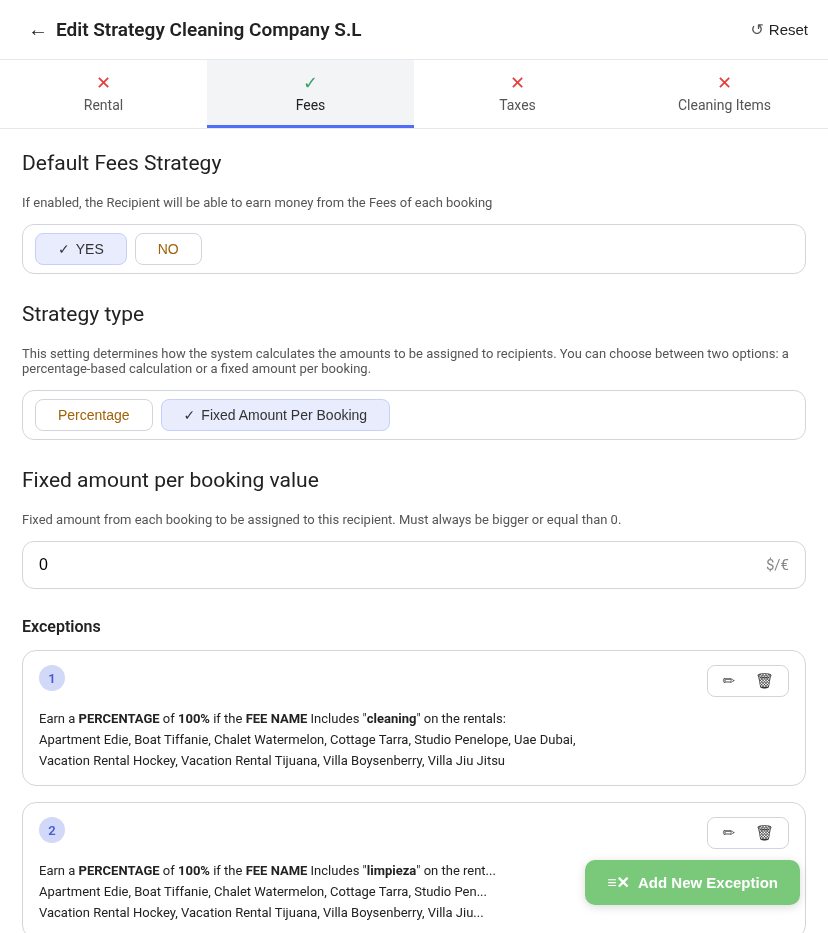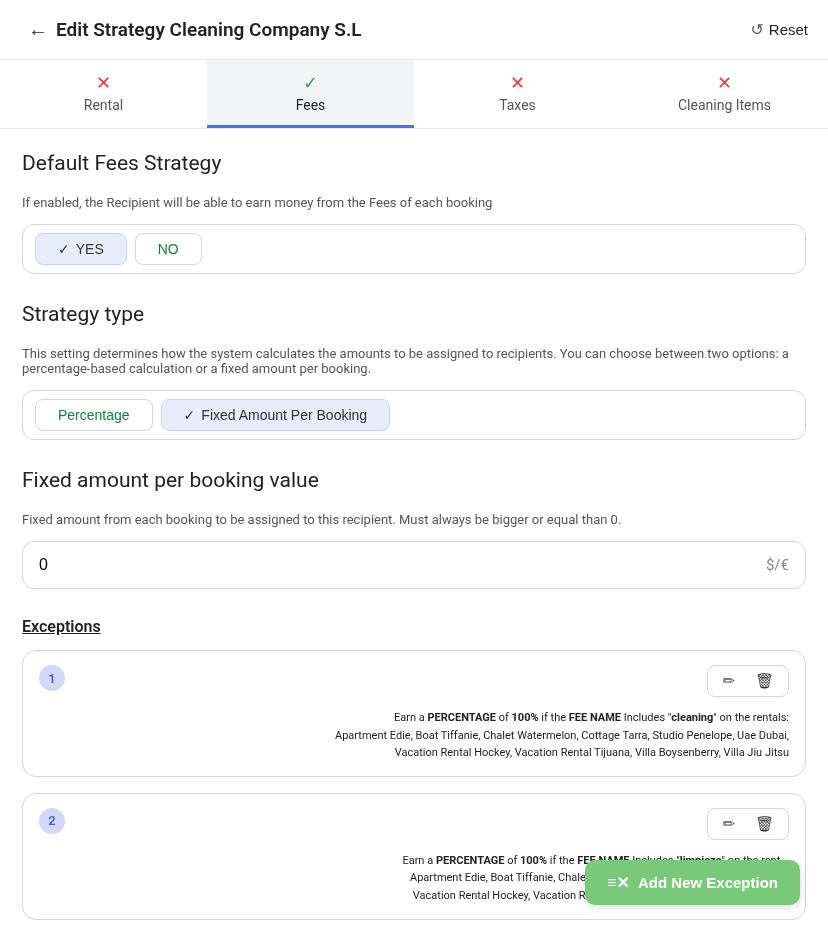--- a/index.html
+++ b/index.html
@@ -105,21 +105,21 @@
       align-items: center;
     }
     .toggle-btn {
       padding: 7px 22px;
       border-radius: 8px;
       border: 1.5px solid #d1d5db;
       background: #fff;
       cursor: pointer;
       font-size: 14px;
       font-weight: 500;
-      color: #15803d;
+      color: #a16207;
       display: flex;
       align-items: center;
       gap: 6px;
     }
     .toggle-btn.selected {
       background: #e8ecfd;
       border-color: #c7d0f8;
       color: #333;
     }
 
@@ -158,21 +158,20 @@
     .input-suffix {
       color: #888;
       font-size: 15px;
     }
 
     
     .exceptions-title {
       font-size: 16px;
       font-weight: 600;
       margin-bottom: 14px;
-      text-decoration: underline;
     }
 
     .exception-card {
       border: 1.5px solid #d1d5db;
       border-radius: 14px;
       padding: 14px 16px;
       margin-bottom: 16px;
       position: relative;
     }
     .exception-header {
@@ -203,25 +202,24 @@
     .action-btn {
       background: none;
       border: none;
       cursor: pointer;
       font-size: 15px;
       color: #555;
       padding: 2px 6px;
     }
     .action-btn.delete { color: #333; }
     .exception-text {
-      font-size: 11px;
+      font-size: 13px;
       line-height: 1.6;
       color: #222;
       padding-top: 4px;
-      text-align: right;
     }
     .exception-text b { font-weight: 700; }
 
     
     .add-exception-btn {
       position: fixed;
       bottom: 28px;
       right: 28px;
       background: #7ac87a;
       color: #fff;

